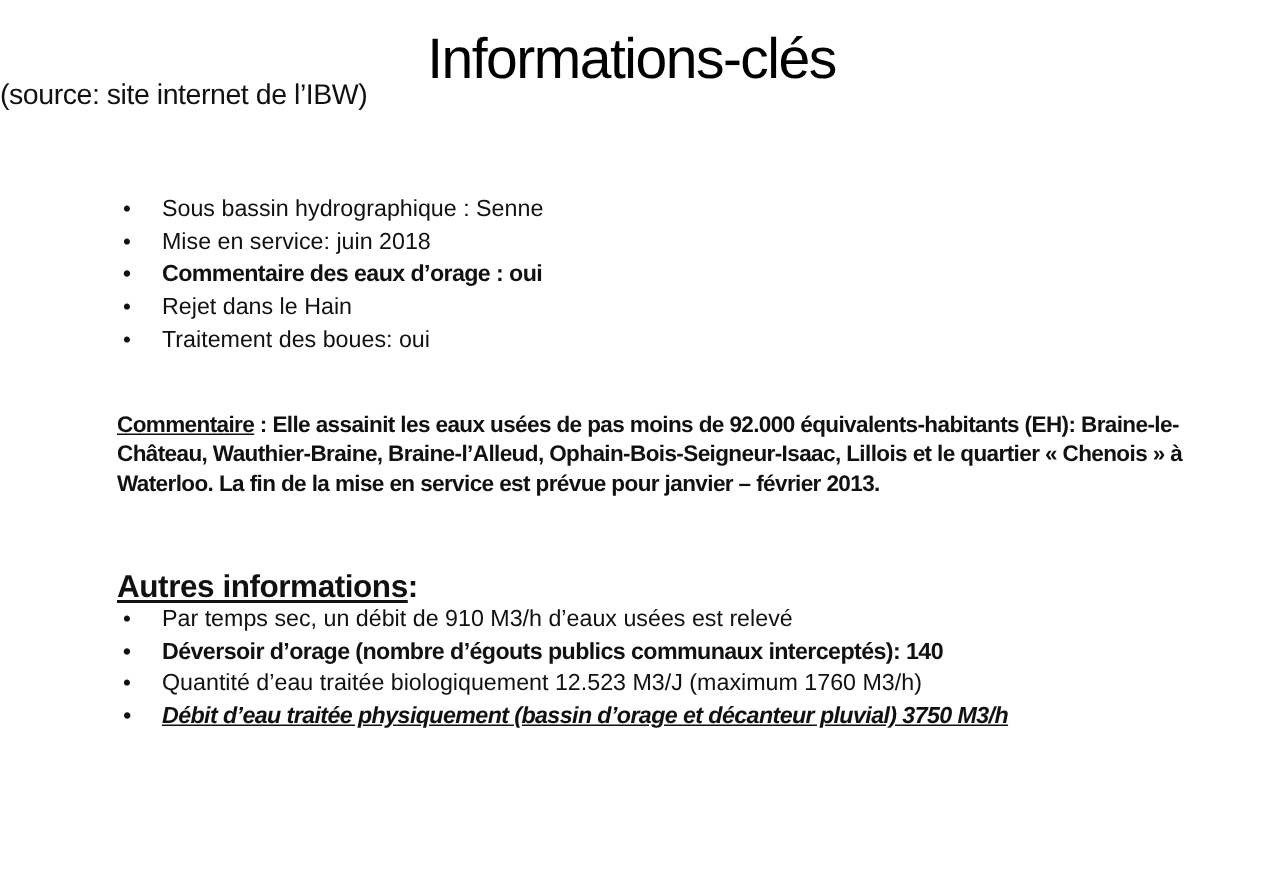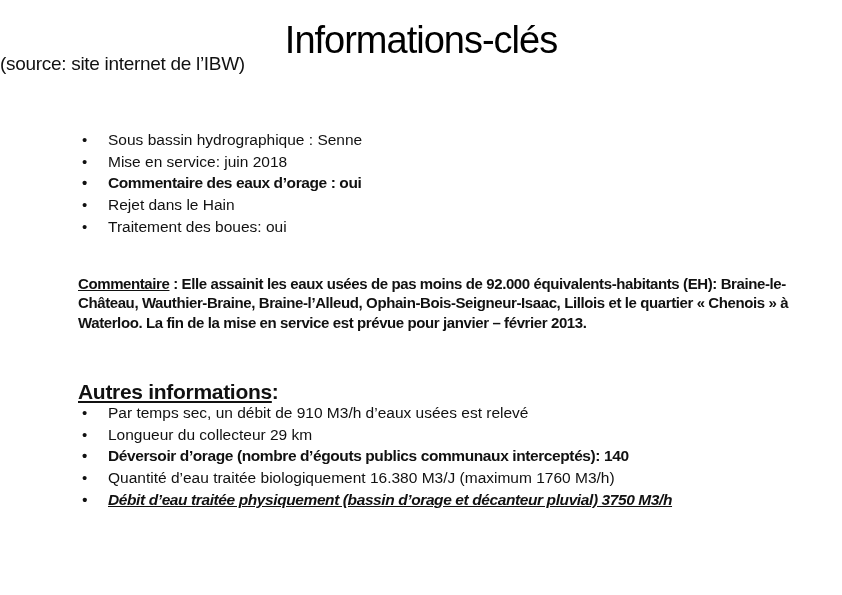--- a/index.html
+++ b/index.html
@@ -110,19 +110,18 @@
     <li><span>Rejet dans le Hain</span></li>
     <li><span>Traitement des boues: oui</span></li>
   </ul>
 
   <p class="commentary"><span class="u">Commentaire</span><span> : </span><span>Elle assainit les eaux usées de pas moins de 92.000 équivalents-habitants (EH): Braine-le-Château, Wauthier-Braine, Braine-l’Alleud, Ophain-Bois-Seigneur-Isaac, Lillois et le quartier « Chenois » à Waterloo. La fin de la mise en service est prévue pour janvier – février 2013.</span></p>
 
   <p class="other-heading"><span class="u">Autres informations</span><span>:</span></p>
 
   <ul class="bullets other">
     <li><span>Par temps sec, un débit de 910 M3/h d’eaux usées est relevé</span></li>
-    <li><span>Longueur du collecteur 29 km</span></li>
     <li class="bold"><span>Déversoir d’orage (nombre d’égouts publics communaux interceptés): 140</span></li>
-    <li><span>Quantité d’eau traitée biologiquement 16.380 M3/J (maximum 1760 M3/h)</span></li>
+    <li><span>Quantité d’eau traitée biologiquement 12.523 M3/J (maximum 1760 M3/h)</span></li>
     <li class="bold underline"><span>Débit d’eau traitée physiquement (bassin d’orage et décanteur pluvial) 3750 M3/h</span></li>
   </ul>
 
 </div>
 
 </body></html>

